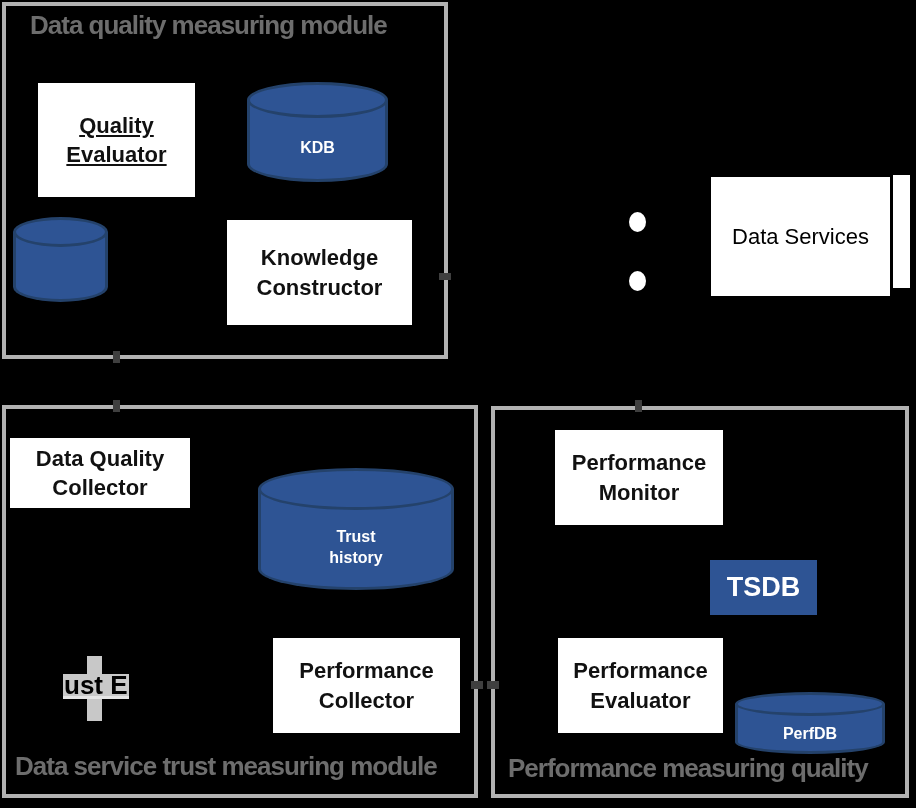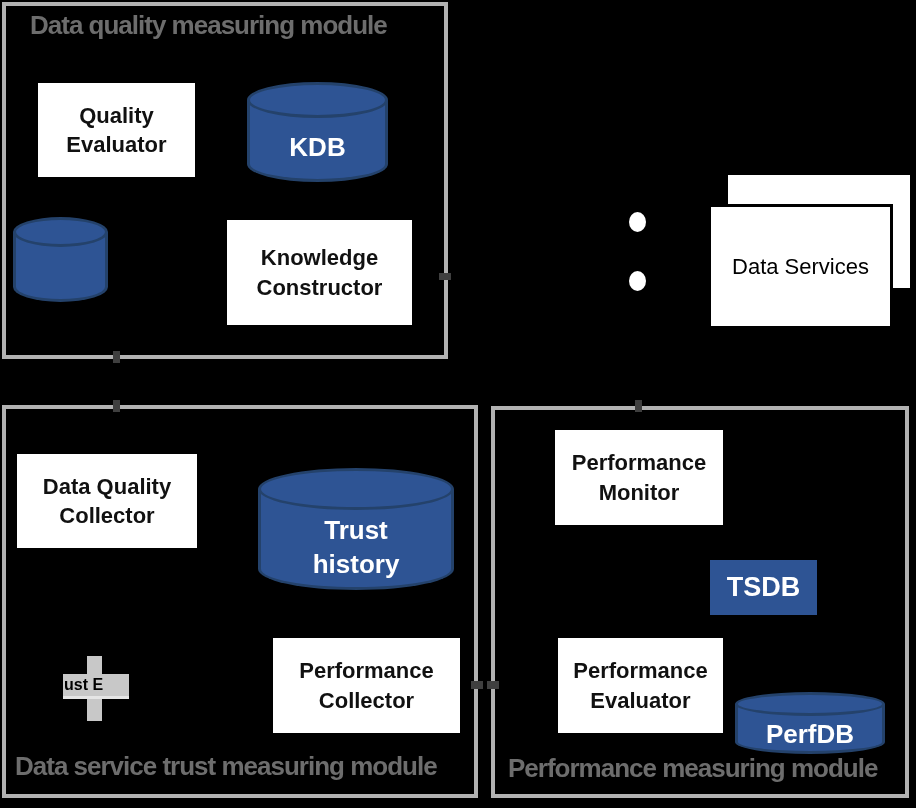--- a/index.html
+++ b/index.html
@@ -38,82 +38,82 @@
     border-radius:50%;z-index:2;
   }
   .cyl-body{
     position:absolute;left:0;right:0;top:calc(var(--eh) / 2);bottom:0;
     background:var(--accent-blue);border:3px solid var(--cyl-stroke);border-top:none;
     border-radius:0 0 50% 50% / 0 0 calc(var(--eh) / 2) calc(var(--eh) / 2);z-index:1;
   }
   .cyl-label{
     position:absolute;left:0;right:0;top:var(--eh);bottom:4px;z-index:3;
     display:flex;align-items:center;justify-content:center;text-align:center;
-    color:#ffffff;font-weight:bold;font-size:26px;line-height:1.3;white-space:pre-line;
+    color:#ffffff;font-weight:bold;font-size:16px;line-height:1.3;white-space:pre-line;
   }
 
   .bluebox{
     position:absolute;background:var(--accent-blue);color:#ffffff;
     display:flex;align-items:center;justify-content:center;
     font-weight:bold;font-size:27px;
   }
 
   .stackbox{position:absolute;background:#ffffff;border:3px solid #000000;}
   .stackbox .label{
     width:100%;height:100%;display:flex;align-items:center;justify-content:center;
     font-size:22px;color:#000;
   }
   .dot{position:absolute;width:17px;height:20px;border-radius:50%;background:#ffffff;}
 
   .tick{position:absolute;background:#3f3f3f;z-index:5;}
 
   .artifact-bar{position:absolute;background:var(--artifact-gray);z-index:2;}
   .artifact-text{
     position:absolute;background:var(--artifact-gray);z-index:3;
-    color:#000;font-weight:bold;font-size:16px;line-height:22px;
+    color:#000;font-weight:bold;font-size:26px;line-height:22px;
     border-bottom:3px solid #e5e5e5;padding-left:1px;white-space:nowrap;
   }
 </style>
 </head>
 <body>
 
 <div id="stage">
 
   <div class="module" style="left:2px;top:2px;width:446px;height:357px;">
     <div class="module-title" style="left:24px;top:4px;">Data quality measuring module</div>
 
-    <div class="wbox" style="left:32px;top:77px;width:157px;height:94px;">Quality
+    <div class="wbox" style="left:32px;top:77px;width:157px;height:114px;text-decoration:underline;">Quality
 Evaluator</div>
 
     <div class="cylinder" style="left:241px;top:76px;width:141px;height:100px;--eh:36px;">
       <div class="cyl-body"></div>
       <div class="cyl-top"></div>
       <div class="cyl-label">KDB</div>
     </div>
 
     <div class="cylinder" style="left:7px;top:211px;width:95px;height:85px;--eh:30px;">
       <div class="cyl-body"></div>
       <div class="cyl-top"></div>
     </div>
 
     <div class="wbox" style="left:221px;top:214px;width:185px;height:105px;">Knowledge
 Constructor</div>
   </div>
 
   <div>
     <div class="stackbox" style="left:725px;top:172px;width:188px;height:119px;"></div>
-    <div class="stackbox" style="left:708px;top:204px;width:185px;height:125px;">
+    <div class="stackbox" style="left:708px;top:174px;width:185px;height:125px;">
       <div class="label">Data Services</div>
     </div>
     <div class="dot" style="left:629px;top:212px;"></div>
     <div class="dot" style="left:629px;top:271px;"></div>
   </div>
 
   <div class="module" style="left:2px;top:405px;width:476px;height:393px;">
-    <div class="wbox" style="left:11px;top:29px;width:180px;height:94px;margin-top:16px;">Data Quality
+    <div class="wbox" style="left:4px;top:29px;width:180px;height:70px;">Data Quality
 Collector</div>
 
     <div class="cylinder" style="left:252px;top:59px;width:196px;height:122px;--eh:42px;">
       <div class="cyl-body"></div>
       <div class="cyl-top"></div>
       <div class="cyl-label">Trust
 history</div>
     </div>
 
     <div>
@@ -135,21 +135,21 @@
 
     <div class="wbox" style="left:63px;top:228px;width:165px;height:95px;">Performance
 Evaluator</div>
 
     <div class="cylinder" style="left:240px;top:282px;width:150px;height:62px;--eh:24px;">
       <div class="cyl-body"></div>
       <div class="cyl-top"></div>
       <div class="cyl-label" style="bottom:1px;">PerfDB</div>
     </div>
 
-    <div class="module-title" style="left:13px;top:343px;">Performance measuring module</div>
+    <div class="module-title" style="left:13px;top:343px;">Performance measuring quality</div>
   </div>
 
   <div class="tick" style="left:113px;top:351px;width:7px;height:12px;"></div>
   <div class="tick" style="left:113px;top:400px;width:7px;height:12px;"></div>
   <div class="tick" style="left:439px;top:273px;width:12px;height:7px;"></div>
   <div class="tick" style="left:471px;top:681px;width:12px;height:8px;"></div>
   <div class="tick" style="left:487px;top:681px;width:12px;height:8px;"></div>
   <div class="tick" style="left:635px;top:400px;width:7px;height:12px;"></div>
 
 </div>

